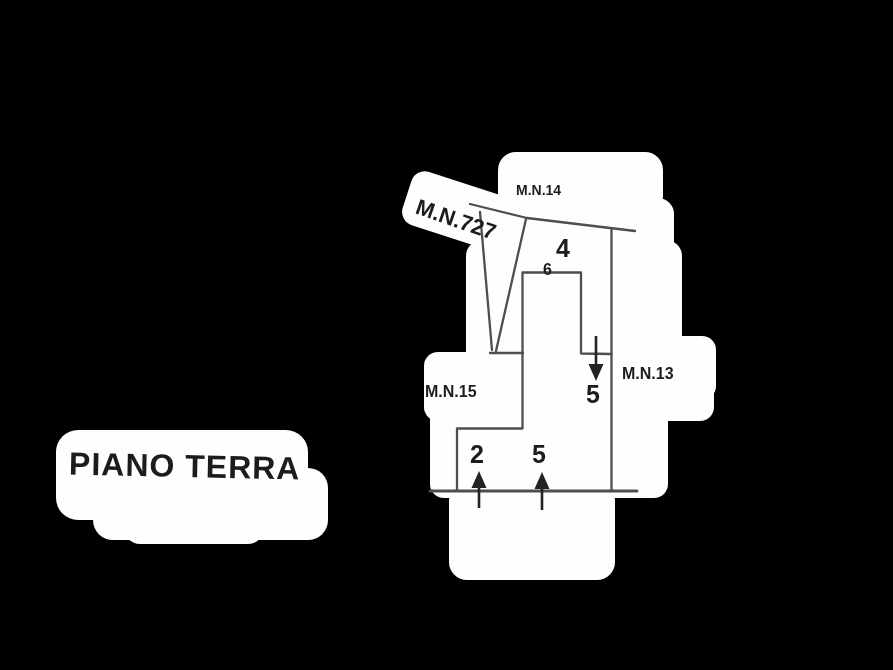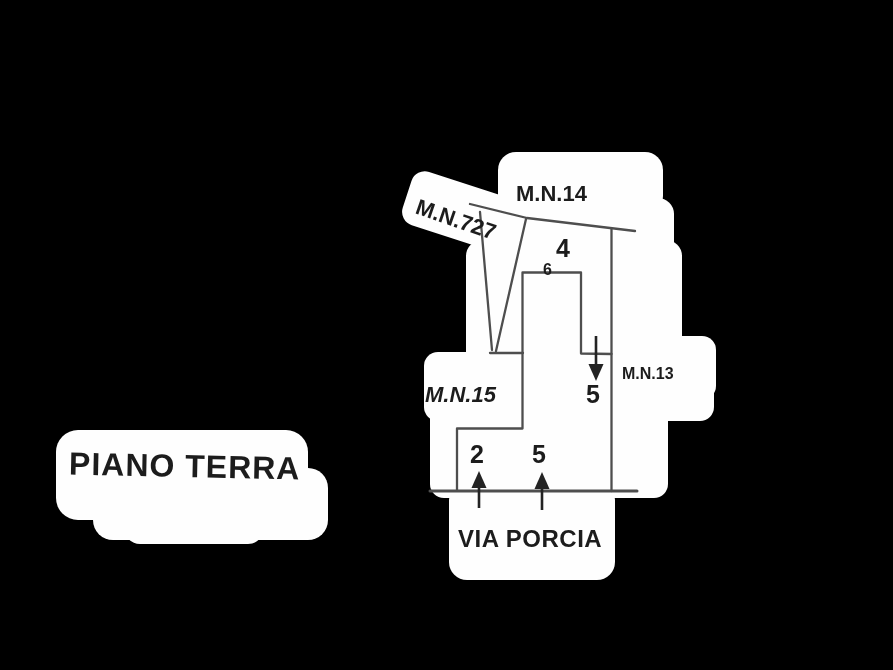--- a/index.html
+++ b/index.html
@@ -14,23 +14,23 @@
   .b4{left:466px;top:240px;width:216px;height:146px;border-radius:16px;}
   .b5{left:424px;top:352px;width:290px;height:69px;border-radius:14px;}
   .b6{left:616px;top:336px;width:100px;height:64px;border-radius:14px;}
   .b7{left:430px;top:400px;width:238px;height:98px;border-radius:14px;}
   .b8{left:449px;top:482px;width:166px;height:98px;border-radius:18px;}
   .b9{left:56px;top:430px;width:252px;height:90px;border-radius:22px;}
   .b10{left:93px;top:468px;width:235px;height:72px;border-radius:20px;}
   .b11{left:124px;top:502px;width:140px;height:42px;border-radius:16px;}
   .floor-title{left:69px;top:450px;font-size:32px;letter-spacing:1px;font-weight:600;transform:rotate(1.2deg);}
   .mn727{left:420px;top:196px;font-size:22px;transform:rotate(19deg);transform-origin:0 0;}
-  .mn14{left:516px;top:183px;font-size:22px;}
+  .mn14{left:516px;top:183px;font-size:14px;}
   .mn13{left:622px;top:366px;font-size:16px;}
-  .mn15{left:425px;top:384px;font-size:22px;font-style:italic;}
+  .mn15{left:425px;top:384px;font-size:16px;}
   .u4{left:556px;top:236px;font-size:25px;}
   .u6{left:543px;top:262px;font-size:16px;}
   .u5r{left:586px;top:382px;font-size:25px;}
   .u2{left:470px;top:442px;font-size:25px;}
   .u5s{left:532px;top:442px;font-size:25px;}
   .street-name{left:458px;top:527px;font-size:24px;letter-spacing:0.5px;}
 </style>
 </head>
 <body>
 
@@ -77,15 +77,14 @@
   <div class="txt floor-title">PIANO TERRA</div>
   <div class="txt mn727">M.N.727</div>
   <div class="txt mn14">M.N.14</div>
   <div class="txt mn13">M.N.13</div>
   <div class="txt mn15">M.N.15</div>
   <div class="txt u4">4</div>
   <div class="txt u6">6</div>
   <div class="txt u5r">5</div>
   <div class="txt u2">2</div>
   <div class="txt u5s">5</div>
-  <div class="txt street-name">VIA PORCIA</div>
 
 </div>
 
 </body></html>

